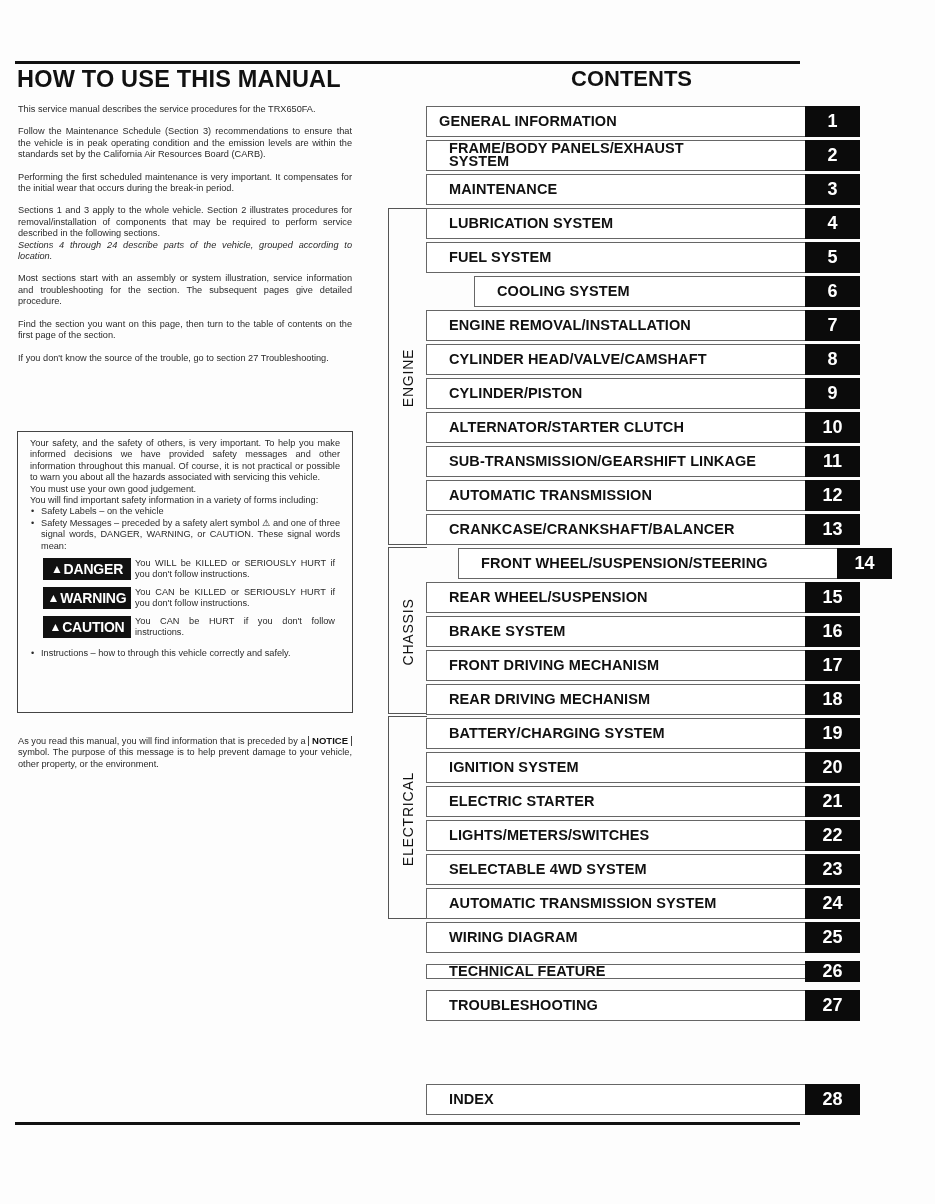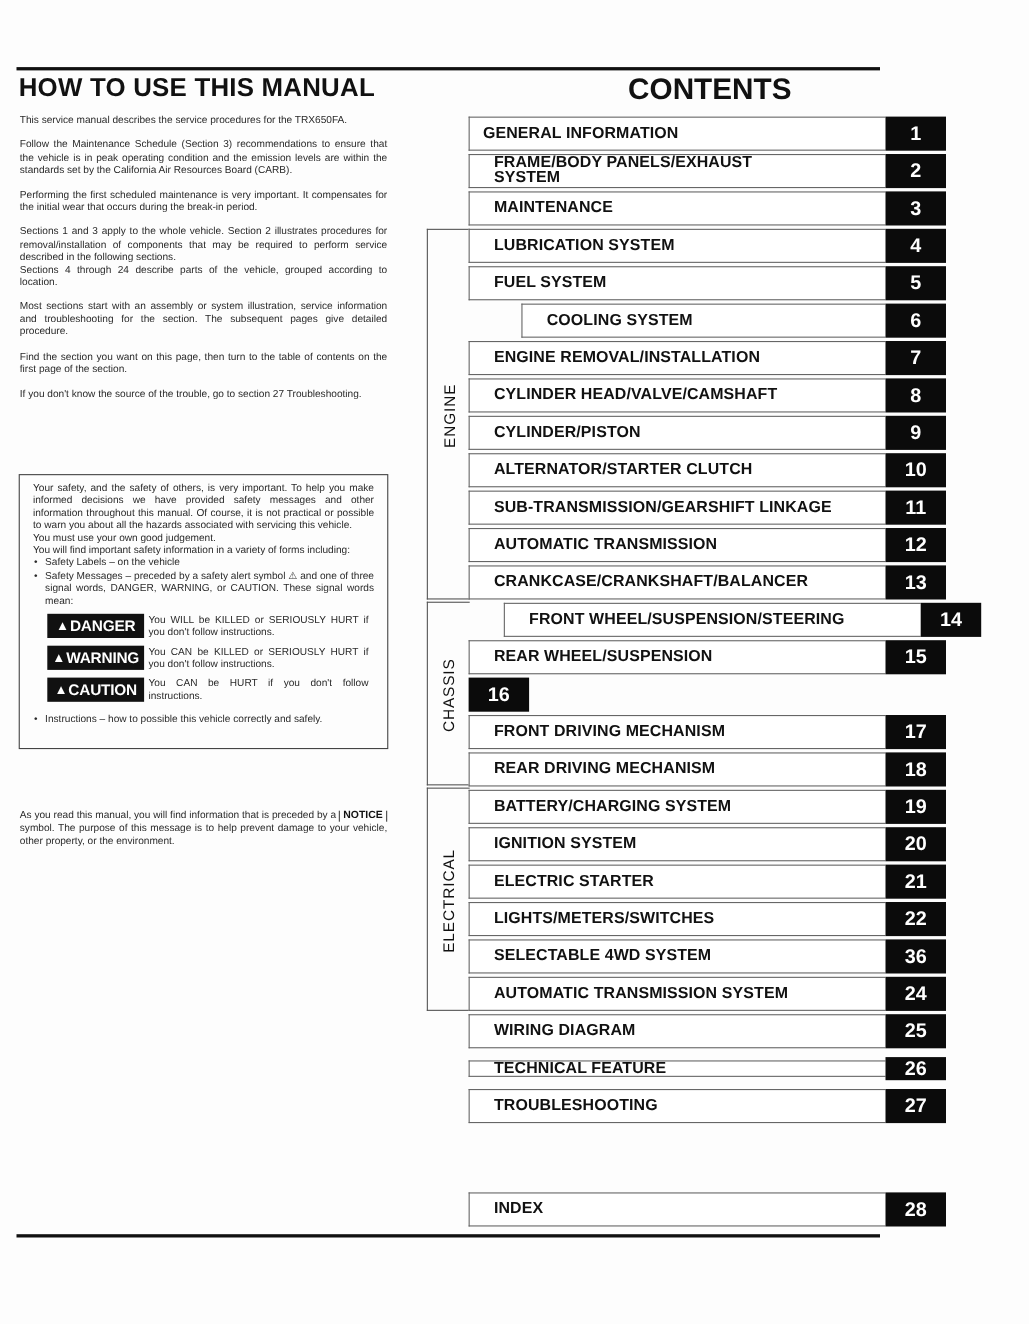--- a/index.html
+++ b/index.html
@@ -10,34 +10,34 @@
   .rule { position: absolute; left: 15px; width: 785px; height: 3px; background: #111; }
   .rule.top { top: 61px; }
   .rule.bottom { top: 1122px; }
 
   .title-left {
     position: absolute; left: 17px; top: 66px;
     font-size: 23.5px; font-weight: bold; letter-spacing: 0.2px; white-space: nowrap;
   }
   .title-right {
     position: absolute; left: 571px; top: 66px;
-    font-size: 27px; font-weight: bold; white-space: nowrap;
+    font-size: 22px; font-weight: bold; white-space: nowrap;
   }
 
   
   .left-col { position: absolute; left: 18px; top: 104px; width: 334px; }
   .para {
     font-size: 9.2px; line-height: 11.4px; color: #2a2a2a;
     text-align: justify; margin: 0 0 11px 0;
   }
   .para.tight { margin-bottom: 0; }
-  .para.after-tight { margin-top: 0; }
+  .para.after-tight { margin-top: 0; font-style: italic; }
 
   .safety-box {
-    position: absolute; left: 17px; top: 431px; width: 336px; height: 250px;
+    position: absolute; left: 17px; top: 431px; width: 336px; height: 282px;
     border: 1px solid #444; box-sizing: border-box; padding: 6px 12px 0 12px;
   }
   .safety-box .para { margin: 0; }
   .bullets { margin: 0; padding: 0; list-style: none; }
   .bullets li {
     font-size: 9.2px; line-height: 11.4px; color: #2a2a2a;
     padding-left: 11px; position: relative; text-align: justify;
   }
   .bullets li::before { content: "\2022"; position: absolute; left: 1px; top: 0; }
   .signal-row { display: flex; align-items: flex-start; margin: 6px 0 0 13px; }
@@ -134,21 +134,21 @@
   </div>
   <div class="signal-row">
     <div class="signal-label">
       <span class="tri">▲</span>
       <span>CAUTION</span>
     </div>
     <div class="signal-desc">You CAN be HURT if you don't follow instructions.</div>
   </div>
 
   <ul class="bullets instr">
-    <li>Instructions – how to possible this vehicle correctly and safely.</li>
+    <li>Instructions – how to through this vehicle correctly and safely.</li>
   </ul>
 </div>
 
 <div class="notice-para">
   <span>As you read this manual, you will find information that is preceded by a</span>
   <span class="notice-badge">NOTICE</span>
   <span>symbol. The purpose of this message is to help prevent damage to your vehicle, other property, or the environment.</span>
 </div>
 
 <div class="group-bracket" style="top:208px;height:337px;">
@@ -223,20 +223,21 @@
     </div>
     <div class="toc-row" style="top: 548px; padding-left: 32px;">
       <div class="toc-label" style="white-space: pre-line;">FRONT WHEEL/SUSPENSION/STEERING</div>
       <div class="toc-num">14</div>
     </div>
     <div class="toc-row" style="top: 582px;">
       <div class="toc-label" style="white-space: pre-line;">REAR WHEEL/SUSPENSION</div>
       <div class="toc-num">15</div>
     </div>
     <div class="toc-row" style="top: 616px;">
+      <div class="toc-label" style="white-space: pre-line;">BRAKE SYSTEM</div>
       <div class="toc-num">16</div>
     </div>
     <div class="toc-row" style="top: 650px;">
       <div class="toc-label" style="white-space: pre-line;">FRONT DRIVING MECHANISM</div>
       <div class="toc-num">17</div>
     </div>
     <div class="toc-row" style="top: 684px;">
       <div class="toc-label" style="white-space: pre-line;">REAR DRIVING MECHANISM</div>
       <div class="toc-num">18</div>
     </div>
@@ -251,21 +252,21 @@
     <div class="toc-row" style="top: 786px;">
       <div class="toc-label" style="white-space: pre-line;">ELECTRIC STARTER</div>
       <div class="toc-num">21</div>
     </div>
     <div class="toc-row" style="top: 820px;">
       <div class="toc-label" style="white-space: pre-line;">LIGHTS/METERS/SWITCHES</div>
       <div class="toc-num">22</div>
     </div>
     <div class="toc-row" style="top: 854px;">
       <div class="toc-label" style="white-space: pre-line;">SELECTABLE 4WD SYSTEM</div>
-      <div class="toc-num">36</div>
+      <div class="toc-num">23</div>
     </div>
     <div class="toc-row" style="top: 888px;">
       <div class="toc-label" style="white-space: pre-line;">AUTOMATIC TRANSMISSION SYSTEM</div>
       <div class="toc-num">24</div>
     </div>
     <div class="toc-row" style="top: 922px;">
       <div class="toc-label" style="white-space: pre-line;">WIRING DIAGRAM</div>
       <div class="toc-num">25</div>
     </div>
     <div class="toc-row" style="top: 956px; align-items: center;">

